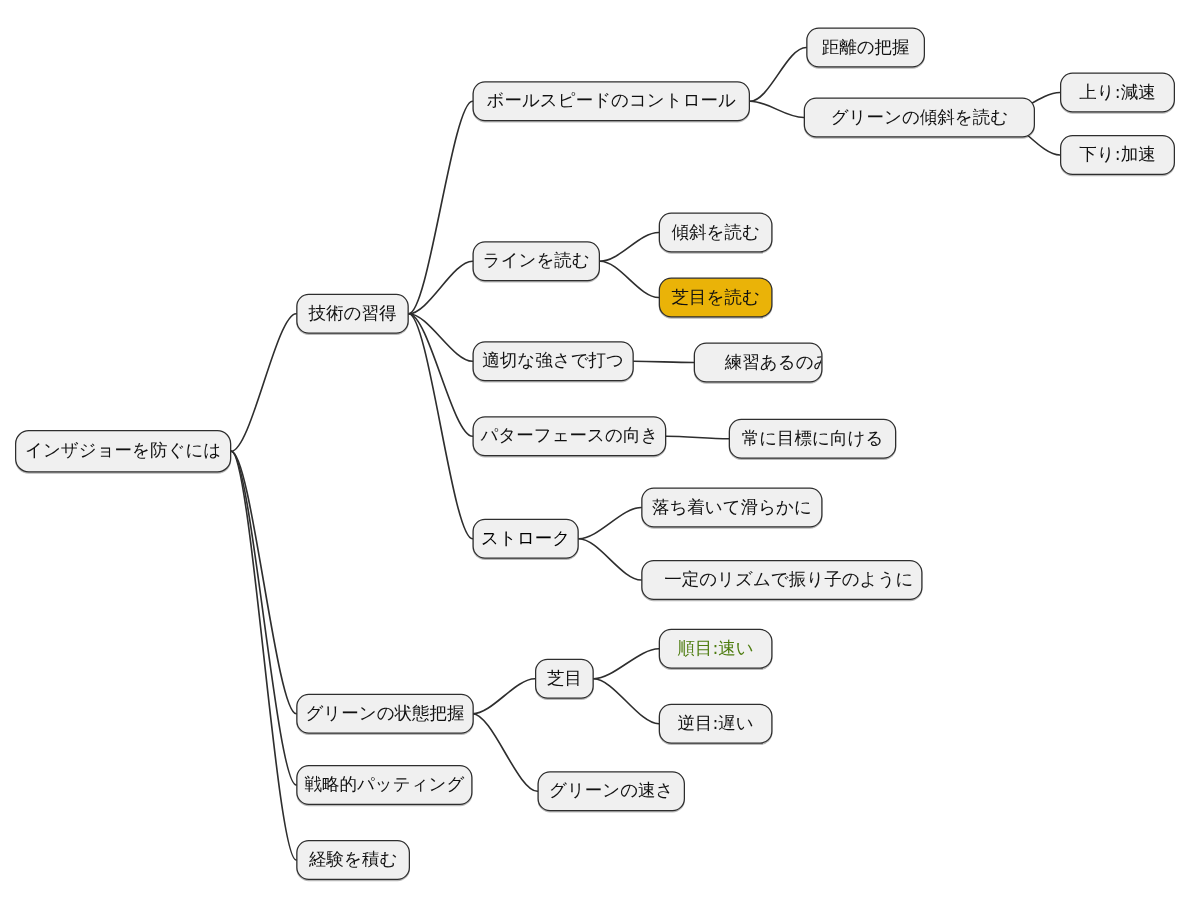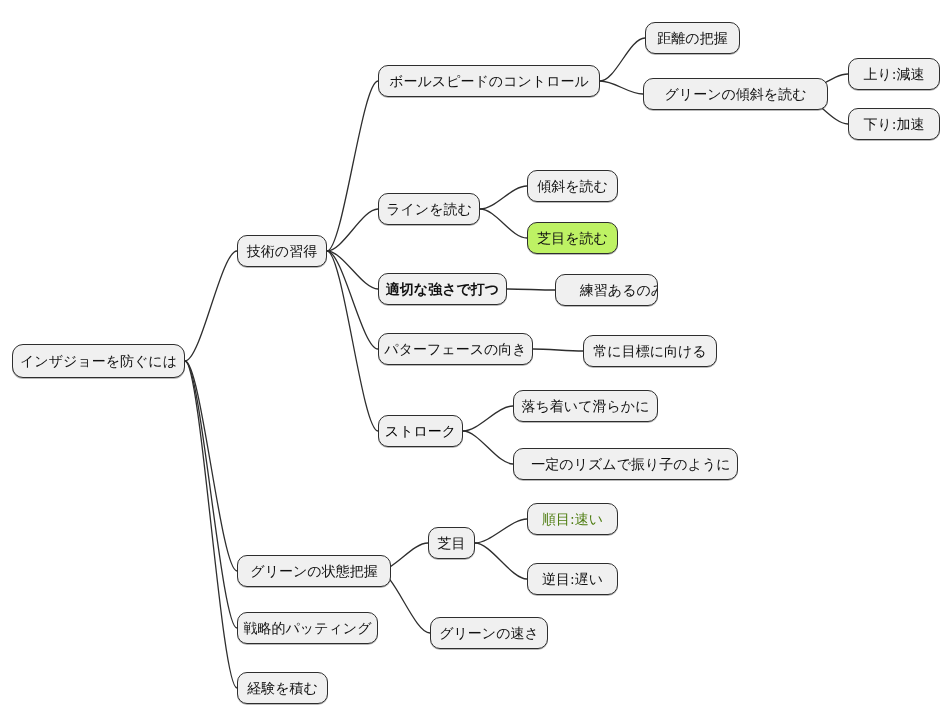--- a/index.html
+++ b/index.html
@@ -70,34 +70,34 @@
       <path d="M 533 349 C 549 349, 567 351, 583 351" stroke="#2e2e2e"></path>
       <path d="M 463 431 C 479 431, 497 406, 513 406" stroke="#2e2e2e"></path>
       <path d="M 463 431 C 479 431, 497 464, 513 464" stroke="#2e2e2e"></path>
       <path d="M 378 571 C 394 571, 412 543, 428 543" stroke="#2e2e2e"></path>
       <path d="M 378 571 C 394 571, 414 633, 430 633" stroke="#2e2e2e"></path>
       <path d="M 475 543 C 491 543, 511 519, 527 519" stroke="#2e2e2e"></path>
       <path d="M 475 543 C 491 543, 511 579, 527 579" stroke="#2e2e2e"></path>
     </svg>
 <div class="node" style="left: 12px; top: 344px; width: 173px; height: 34px; background: rgb(240, 240, 240); border-color: rgb(46, 46, 46); color: rgb(17, 17, 17); border-radius: 11px;">インザジョーを防ぐには</div>
     <div class="node" style="left: 237px; top: 235px; width: 90px; height: 32px; background: rgb(240, 240, 240); border-color: rgb(46, 46, 46); color: rgb(17, 17, 17);">技術の習得</div>
-    <div class="node" style="left: 237px; top: 555px; width: 154px; height: 32px; background: rgb(240, 240, 240); border-color: rgb(46, 46, 46); color: rgb(17, 17, 17);">グリーンの状態把握</div>
+    <div class="node" style="left: 237px; top: 555px; width: 142px; height: 32px; background: rgb(240, 240, 240); border-color: rgb(46, 46, 46); color: rgb(17, 17, 17);">グリーンの状態把握</div>
     <div class="node" style="left: 237px; top: 612px; width: 141px; height: 32px; background: rgb(240, 240, 240); border-color: rgb(46, 46, 46); color: rgb(17, 17, 17);">戦略的パッティング</div>
     <div class="node" style="left: 237px; top: 672px; width: 91px; height: 32px; background: rgb(240, 240, 240); border-color: rgb(46, 46, 46); color: rgb(17, 17, 17);">経験を積む</div>
     <div class="node" style="left: 378px; top: 65px; width: 222px; height: 32px; background: rgb(240, 240, 240); border-color: rgb(46, 46, 46); color: rgb(17, 17, 17);">ボールスピードのコントロール</div>
     <div class="node" style="left: 378px; top: 193px; width: 102px; height: 32px; background: rgb(240, 240, 240); border-color: rgb(46, 46, 46); color: rgb(17, 17, 17);">ラインを読む</div>
-    <div class="node" style="left: 378px; top: 273px; width: 129px; height: 32px; background: rgb(240, 240, 240); border-color: rgb(46, 46, 46); color: rgb(17, 17, 17); font-weight: bold;">適切な強さで打つ</div>
+    <div class="node" style="left: 378px; top: 273px; width: 129px; height: 32px; background: rgb(240, 240, 240); border-color: rgb(46, 46, 46); color: rgb(17, 17, 17);">適切な強さで打つ</div>
     <div class="node" style="left: 378px; top: 333px; width: 155px; height: 32px; background: rgb(240, 240, 240); border-color: rgb(46, 46, 46); color: rgb(17, 17, 17);">パターフェースの向き</div>
     <div class="node" style="left: 378px; top: 415px; width: 85px; height: 32px; background: rgb(240, 240, 240); border-color: rgb(46, 46, 46); color: #000000;">ストローク</div>
     <div class="node" style="left: 645px; top: 22px; width: 95px; height: 32px; background: rgb(240, 240, 240); border-color: rgb(46, 46, 46); color: rgb(17, 17, 17);">距離の把握</div>
     <div class="node" style="left: 643px; top: 78px; width: 185px; height: 32px; background: rgb(240, 240, 240); border-color: rgb(46, 46, 46); color: rgb(17, 17, 17);">グリーンの傾斜を読む</div>
     <div class="node" style="left: 848px; top: 58px; width: 92px; height: 32px; background: rgb(240, 240, 240); border-color: rgb(46, 46, 46); color: rgb(17, 17, 17);">上り:減速</div>
     <div class="node" style="left: 848px; top: 108px; width: 92px; height: 32px; background: rgb(240, 240, 240); border-color: rgb(46, 46, 46); color: rgb(17, 17, 17);">下り:加速</div>
     <div class="node" style="left: 527px; top: 170px; width: 91px; height: 32px; background: rgb(240, 240, 240); border-color: rgb(46, 46, 46); color: rgb(17, 17, 17);">傾斜を読む</div>
-    <div class="node" style="left: 527px; top: 222px; width: 91px; height: 32px; background: #bef264; border-color: rgb(46, 46, 46); color: rgb(17, 17, 17);">芝目を読む</div>
+    <div class="node" style="left: 527px; top: 222px; width: 91px; height: 32px; background: #eab308; border-color: rgb(46, 46, 46); color: rgb(17, 17, 17);">芝目を読む</div>
     <div class="node" style="left: 555px; top: 274px; width: 103px; height: 32px; background: rgb(240, 240, 240); border-color: rgb(46, 46, 46); color: rgb(17, 17, 17); padding-left: 32px;">練習あるのみ</div>
     <div class="node" style="left: 583px; top: 335px; width: 134px; height: 32px; background: rgb(240, 240, 240); border-color: rgb(46, 46, 46); color: rgb(17, 17, 17);">常に目標に向ける</div>
     <div class="node" style="left: 513px; top: 390px; width: 145px; height: 32px; background: rgb(240, 240, 240); border-color: rgb(46, 46, 46); color: rgb(17, 17, 17);">落ち着いて滑らかに</div>
     <div class="node" style="left: 513px; top: 448px; width: 225px; height: 32px; background: rgb(240, 240, 240); border-color: rgb(46, 46, 46); color: rgb(17, 17, 17); padding-left: 11px;">一定のリズムで振り子のように</div>
     <div class="node" style="left: 428px; top: 527px; width: 47px; height: 32px; background: rgb(240, 240, 240); border-color: rgb(46, 46, 46); color: rgb(17, 17, 17);">芝目</div>
     <div class="node" style="left: 527px; top: 503px; width: 91px; height: 32px; background: rgb(240, 240, 240); border-color: rgb(46, 46, 46); color: #4d7c0f;">順目:速い</div>
     <div class="node" style="left: 527px; top: 563px; width: 91px; height: 32px; background: rgb(240, 240, 240); border-color: rgb(46, 46, 46); color: rgb(17, 17, 17);">逆目:遅い</div>
     <div class="node" style="left: 430px; top: 617px; width: 118px; height: 32px; background: rgb(240, 240, 240); border-color: rgb(46, 46, 46); color: rgb(17, 17, 17);">グリーンの速さ</div>
   </div>
 

